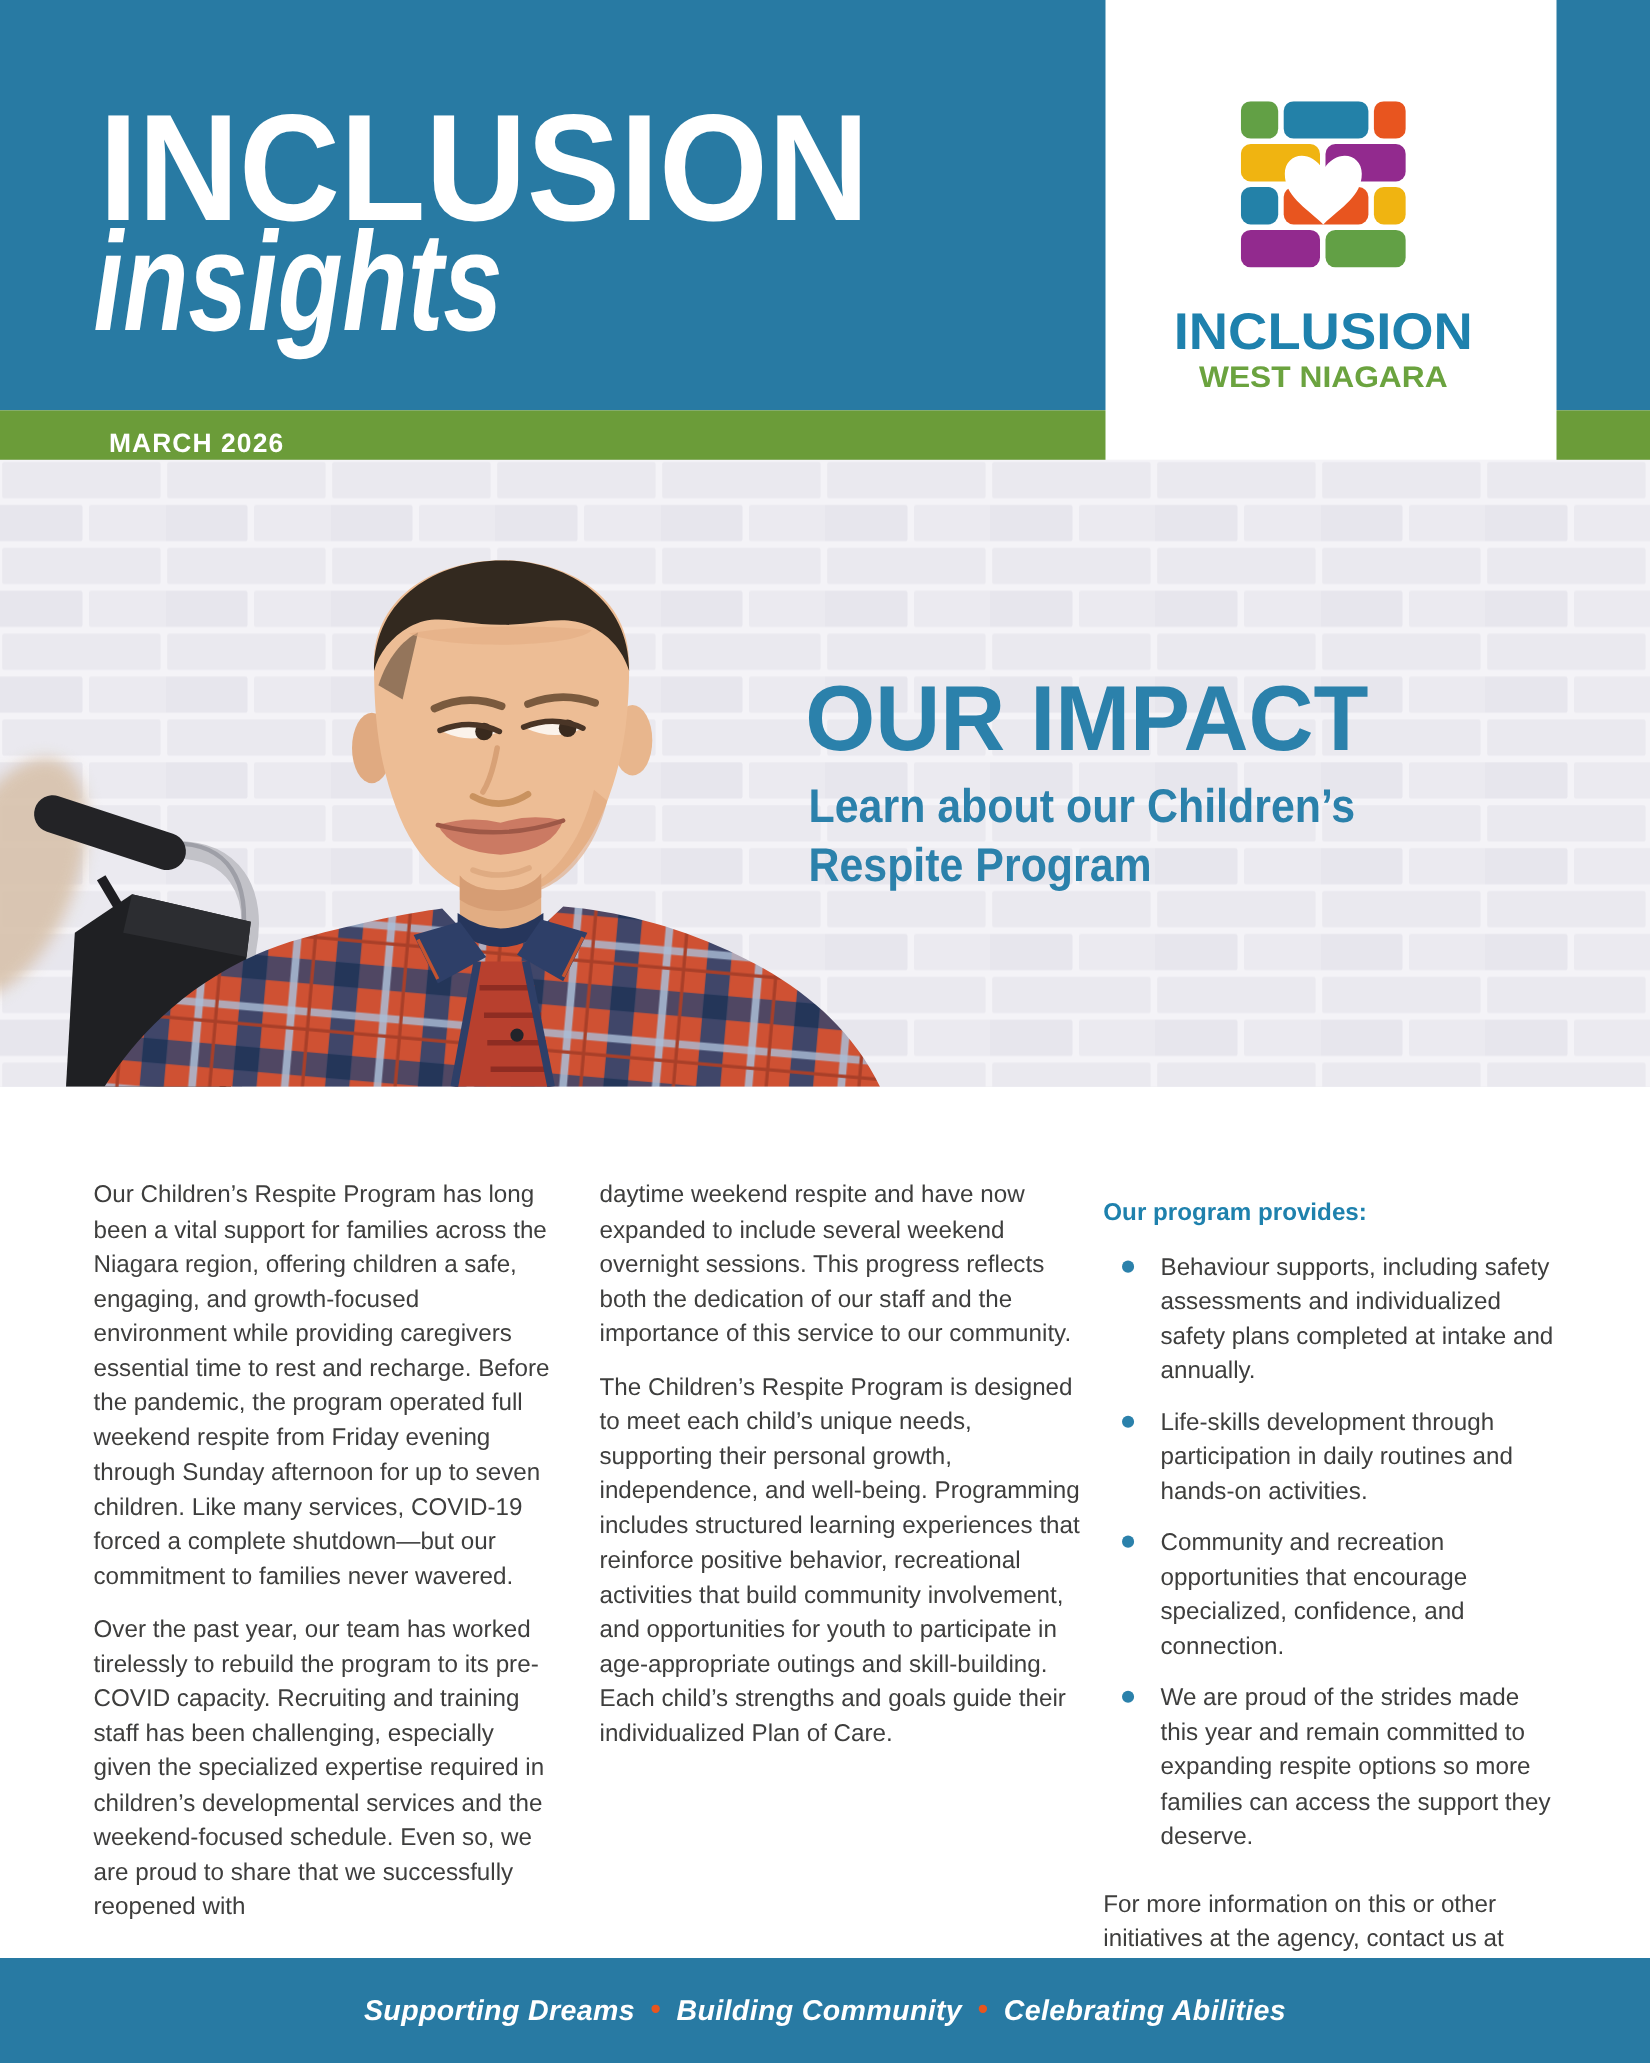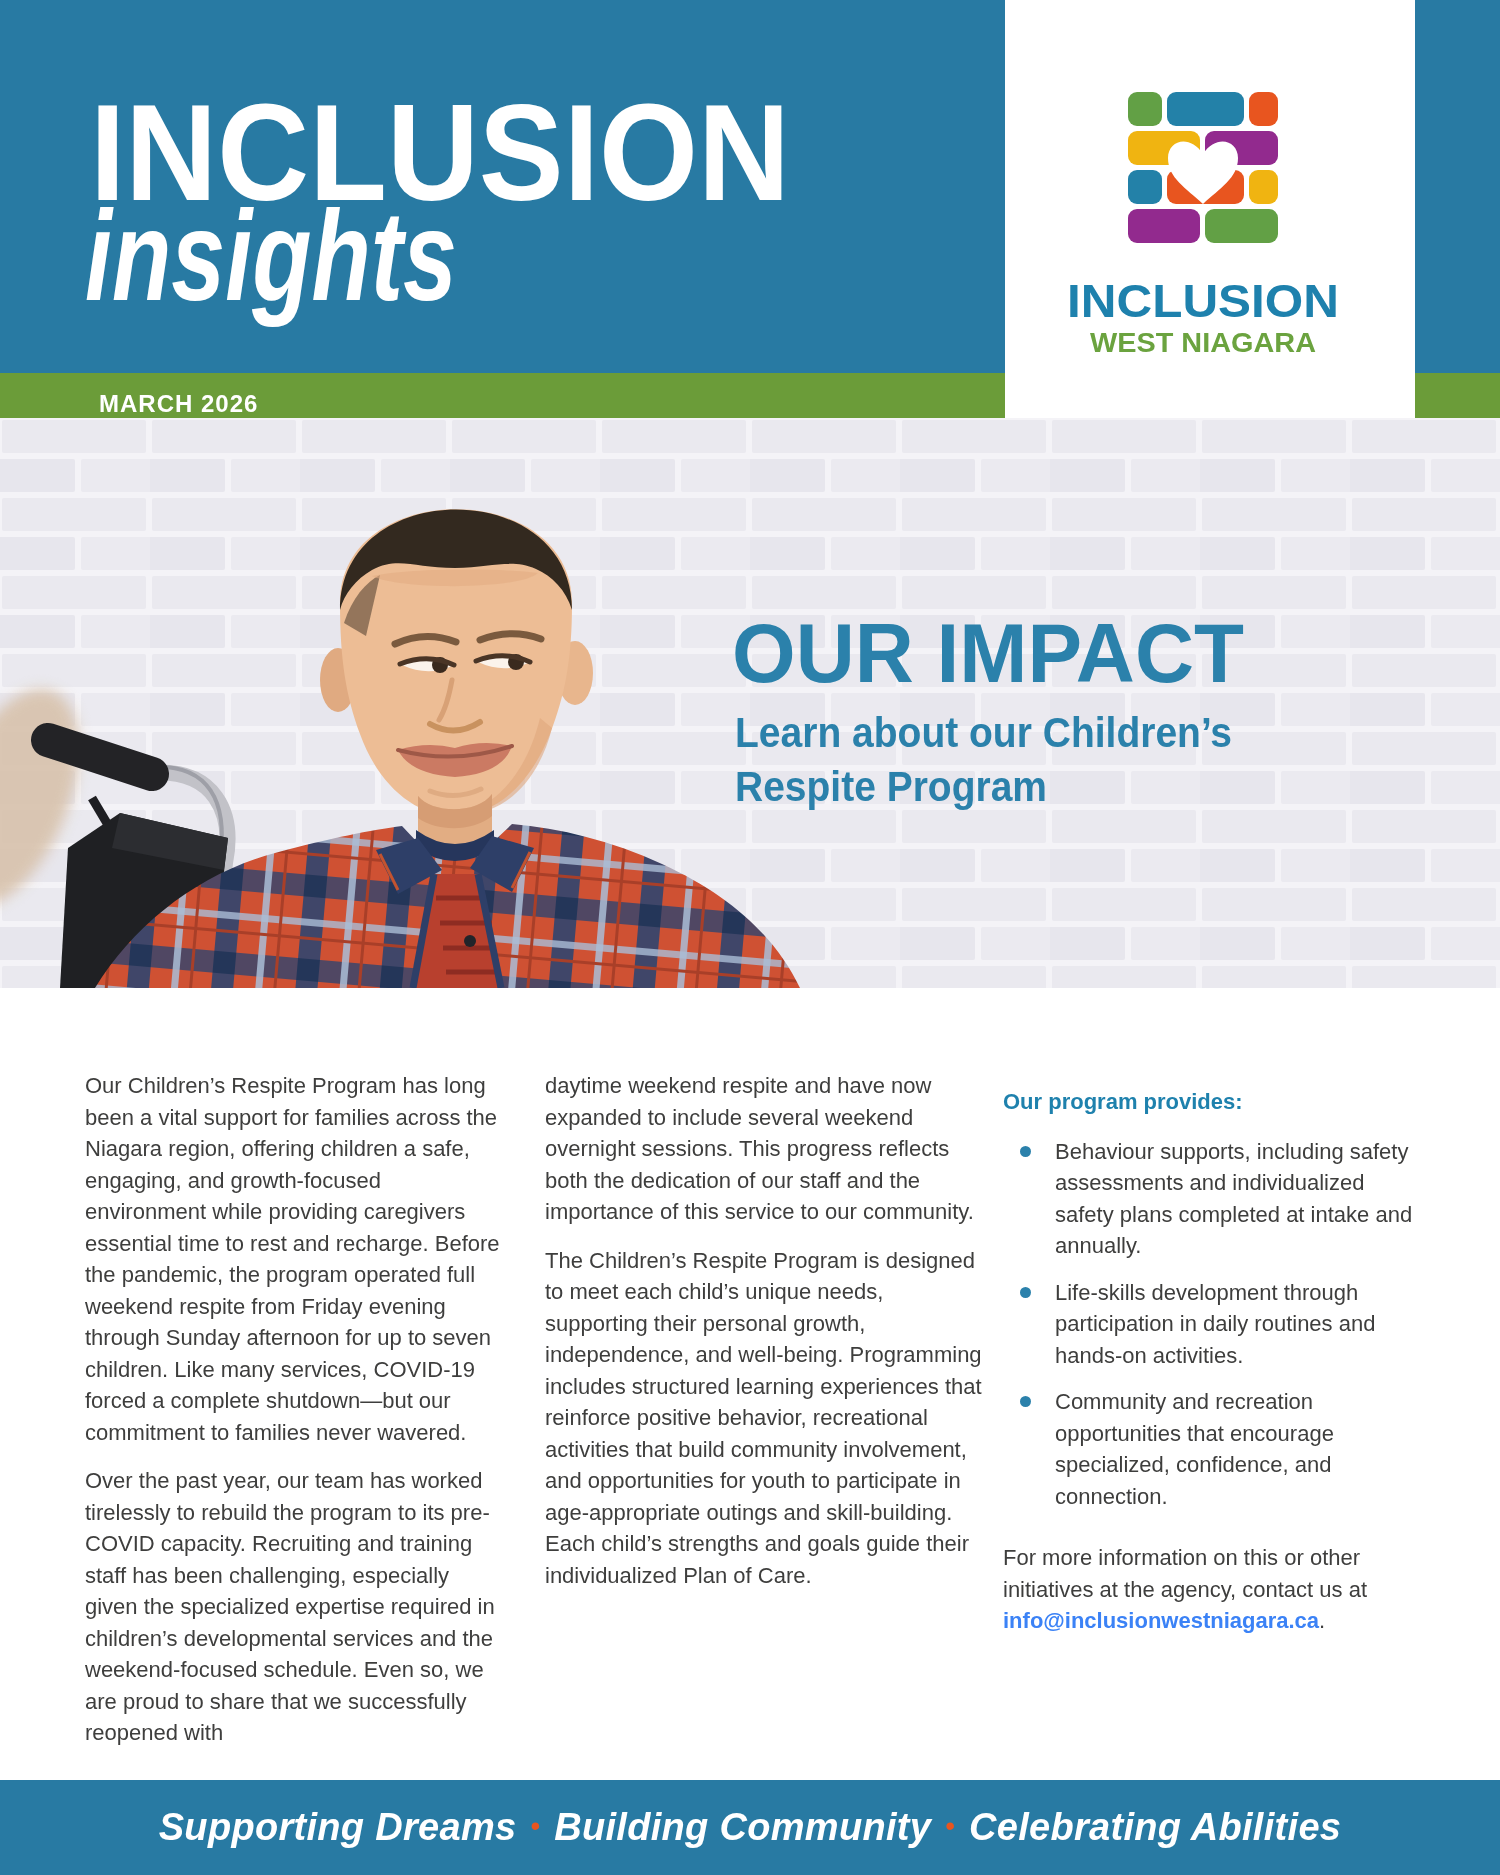--- a/index.html
+++ b/index.html
@@ -43,21 +43,21 @@
   .col3 h3{margin:16px 0 18px 0;font-size:22px;line-height:31.5px;color:#1E81AD;font-weight:700;}
   .col3 ul{list-style:none;margin:12px;padding:0;}
   .col3 li{position:relative;padding-left:40px;margin:0 0 15px 0;}
   .bullet-dot{position:absolute;left:5px;top:10px;width:11px;height:11px;border-radius:50%;background:#2B81AB;}
   .contact{margin-top:30px !important;}
   .email{color:#3b82f6;font-weight:700;text-decoration:none;cursor:pointer;}
 
   
   .footer{position:absolute;left:0;top:1780px;width:1500px;height:95px;background:#287AA3;
           display:flex;align-items:center;justify-content:center;}
-  .footer .f-item{color:#ffffff;font-size:38px;font-weight:700;font-style:italic;letter-spacing:.3px;}
+  .footer .f-item{color:#ffffff;font-size:26px;font-weight:700;font-style:italic;letter-spacing:.3px;}
   .footer .f-dot{color:#E8551F;font-size:28px;padding:0 14px;font-style:normal;transform:translateY(-2px);}
 </style>
 </head>
 <body>
 
 <div class="page">
 
   <header class="masthead">
     <svg width="820" height="373">
       <text class="mast-title" x="90" y="200" textLength="700" lengthAdjust="spacingAndGlyphs">INCLUSION</text>
@@ -211,20 +211,24 @@
           <span>Behaviour supports, including safety assessments and individualized safety plans completed at intake and annually.</span>
         </li>
         <li>
           <span class="bullet-dot"></span>
           <span>Life-skills development through participation in daily routines and hands-on activities.</span>
         </li>
         <li>
           <span class="bullet-dot"></span>
           <span>Community and recreation opportunities that encourage specialized, confidence, and connection.</span>
         </li>
+        <li>
+          <span class="bullet-dot"></span>
+          <span>We are proud of the strides made this year and remain committed to expanding respite options so more families can access the support they deserve.</span>
+        </li>
       </ul>
       <p class="contact">
         <span>For more information on this or other initiatives at the agency, contact us at </span><a class="email">info@inclusionwestniagara.ca</a><span>.</span>
       </p>
     </div>
   </main>
 
   <footer class="footer">
     <span class="f-item">Supporting Dreams</span>
     <span class="f-dot">•</span>

